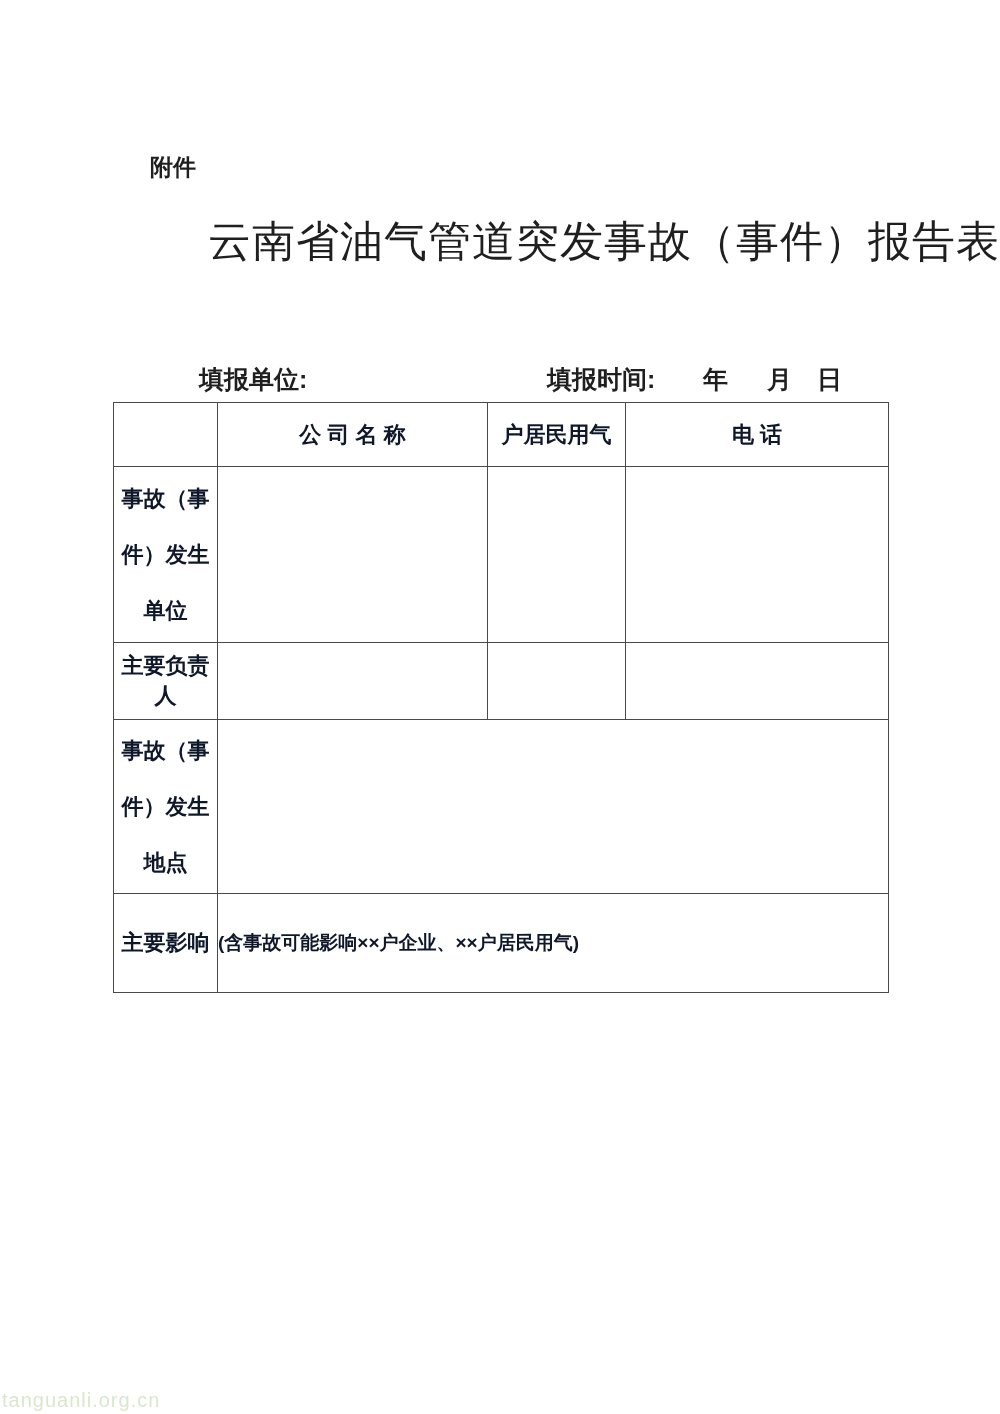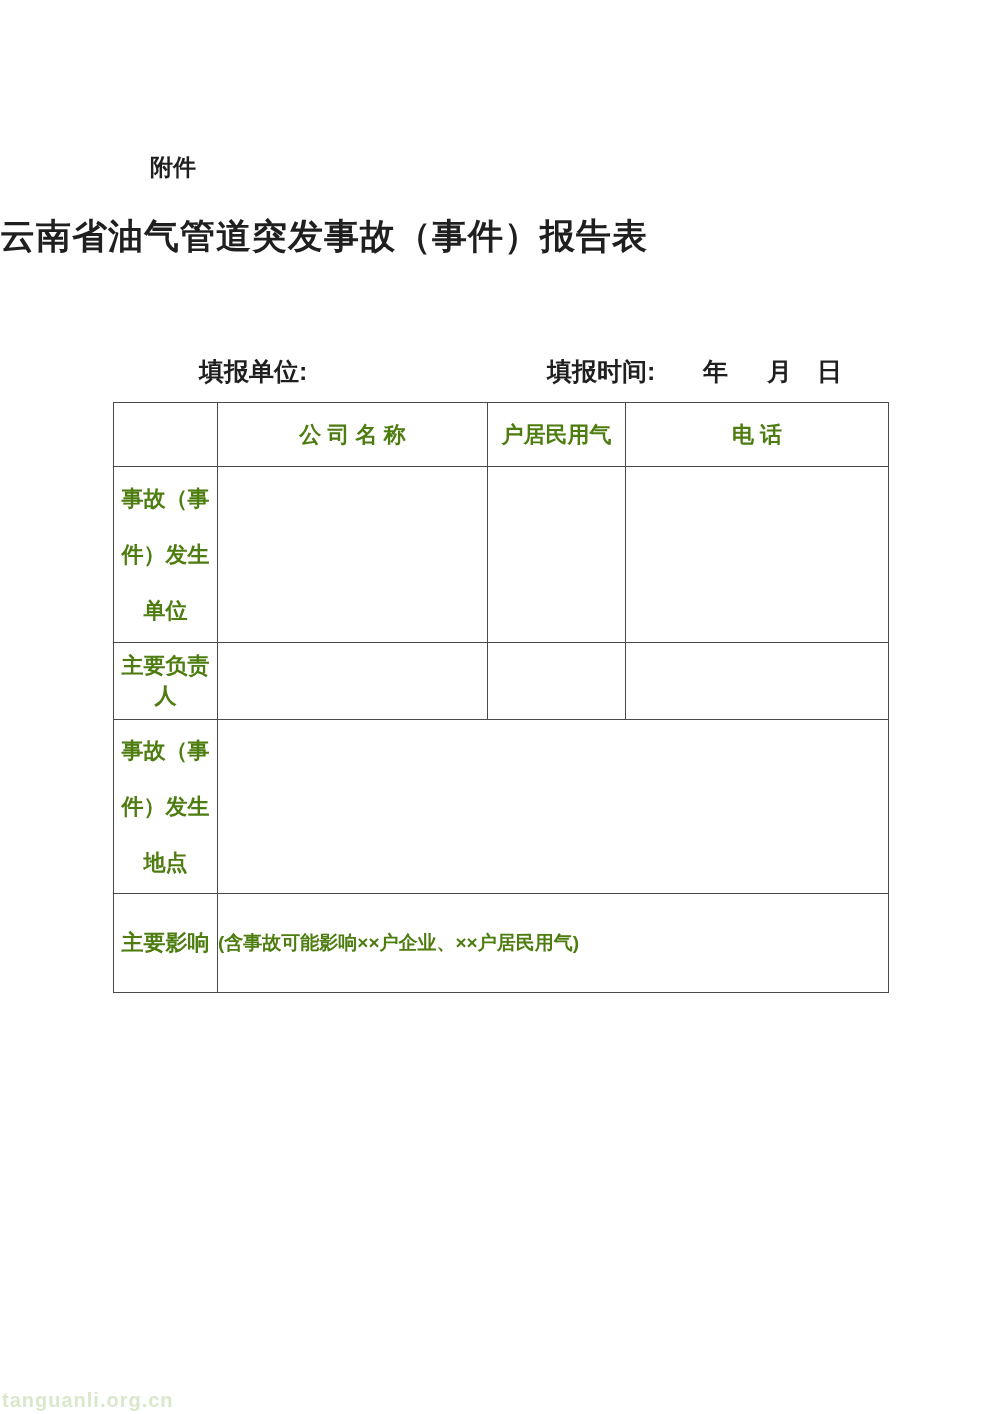--- a/index.html
+++ b/index.html
@@ -20,46 +20,46 @@
     top: 140px;
     font-size: 23px;
     font-weight: bold;
     margin-top: 12px;
   }
   .title {
     position: absolute;
     left: 0;
     right: 0;
     top: 213px;
-    text-align: left;
-    font-size: 35px;
-    font-weight: bold;
+    text-align: right;
+    font-size: 43px;
+    font-weight: normal;
     letter-spacing: 1px;
   }
   .meta { position: absolute; top: 355px; left: 0; width: 100%; height: 32px; }
-  .meta span { position: absolute; font-size: 25px; font-weight: bold; white-space: nowrap; }
+  .meta span { position: absolute; font-size: 25px; font-weight: bold; white-space: nowrap; margin-top: 8px; }
   .meta .unit  { left: 199px; }
   .meta .time  { left: 547px; }
   .meta .year  { left: 703px; }
   .meta .month { left: 767px; }
   .meta .day   { left: 817px; }
 
   table.report {
     position: absolute;
     left: 113px;
     top: 402px;
     width: 775px;
     border-collapse: collapse;
     table-layout: fixed;
   }
   table.report td {
     border: 1.5px solid #4a4a4a;
     font-size: 22px;
     font-weight: bold;
-    color: #4d7c0f;
+    color: #0f172a;
     vertical-align: middle;
     text-align: center;
     padding: 0;
     margin-top: 20px;
   }
   tr.r-header { height: 64px; }
   tr.r-unit   { height: 176px; }
   tr.r-parent { height: 77px; }
   tr.r-loc    { height: 174px; }
   tr.r-impact { height: 99px; }
@@ -74,21 +74,21 @@
     font-size: 19px;
     font-weight: bold;
     text-align: left;
     white-space: nowrap;
   }
   .watermark {
     position: absolute;
     left: 2px;
     top: 1389px;
     font-size: 20px;
-    font-weight: 700;
+    font-weight: 400;
     letter-spacing: 1px;
     color: #d9e8cc;
     white-space: nowrap;
   }
 </style>
 </head>
 <body>
 
 <div class="page">
 

